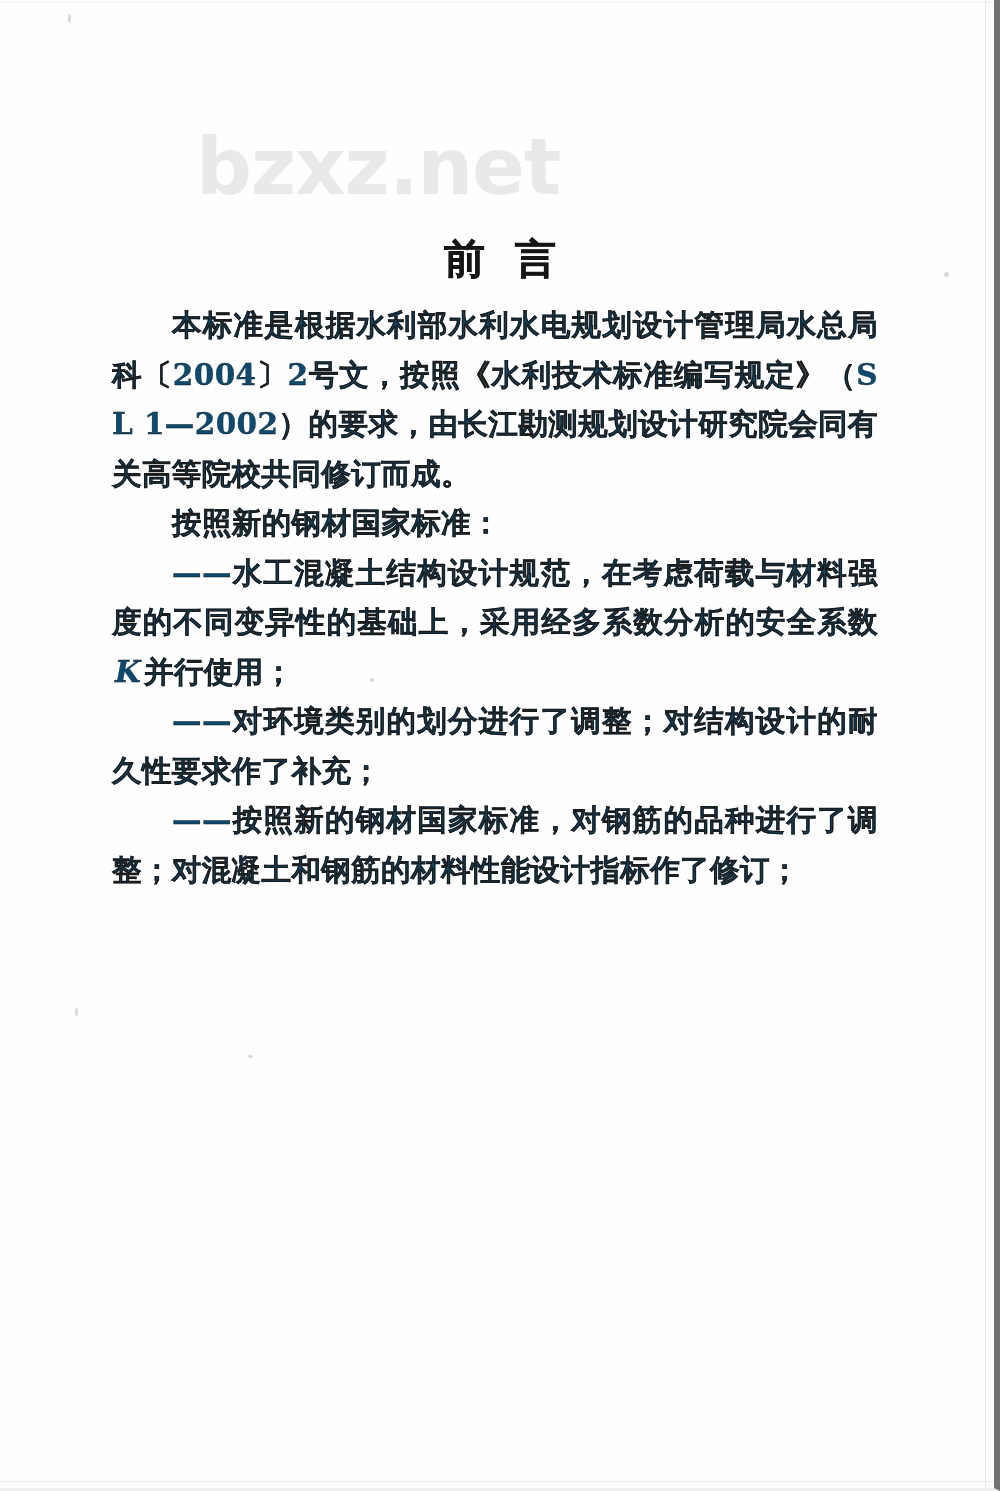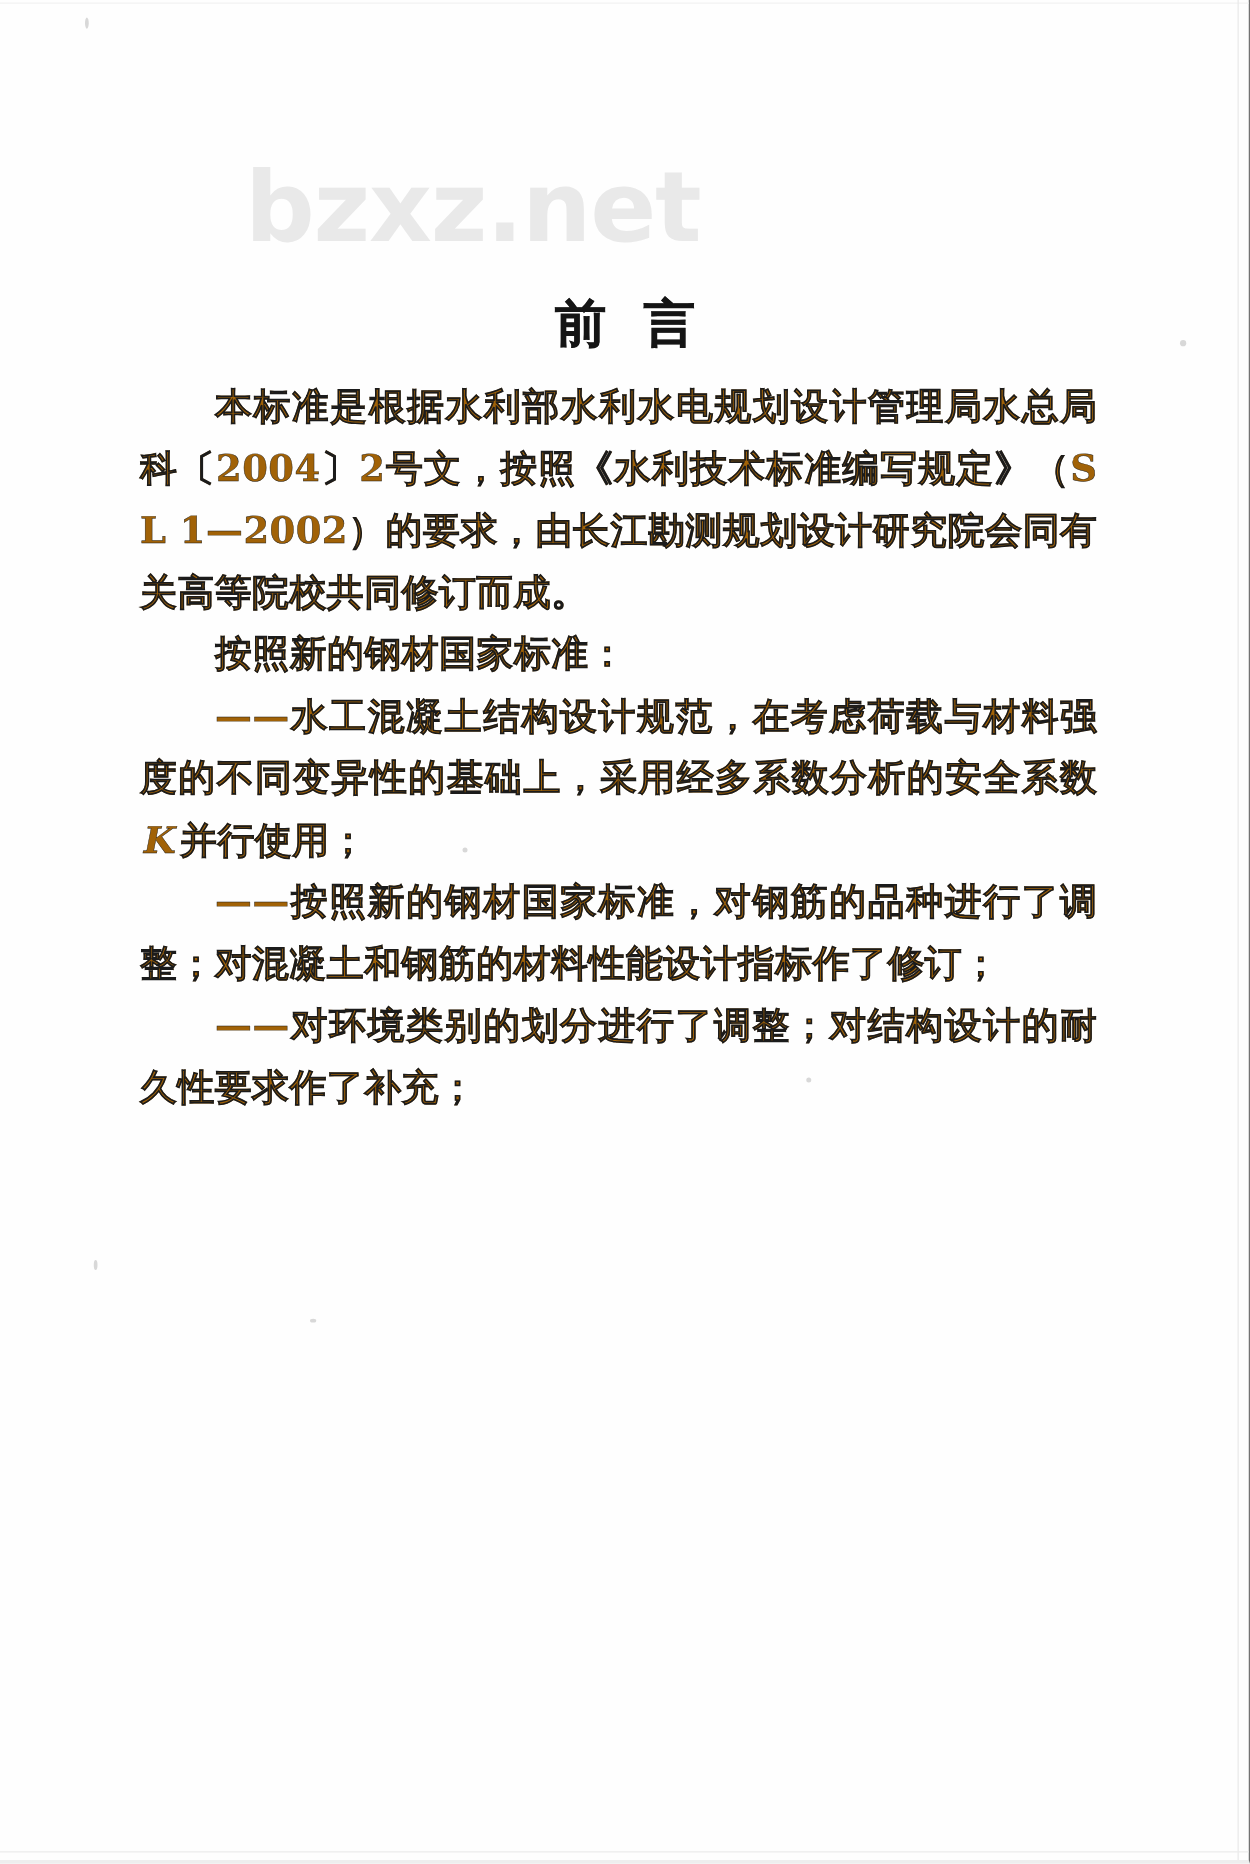--- a/index.html
+++ b/index.html
@@ -13,21 +13,21 @@
     overflow: hidden;
     font-family: "DejaVu Serif", "Liberation Serif", serif;
   }
 
   #page {
     position: relative;
     width: 1000px;
     height: 1491px;
     background: #fefefe;
     box-sizing: border-box;
-    border-right: 1px solid #737373;
+    border-right: 6px solid #737373;
     border-bottom: 3px solid #eeeeee;
     overflow: hidden;
   }
 
   
   .scan-edge-right {
     position: absolute;
     top: 0;
     right: 8px;
     width: 1px;
@@ -100,21 +100,21 @@
     top: 300px;
     width: 766px;
     z-index: 3;
   }
 
   .para {
     font-family: "DejaVu Serif", "Liberation Serif", serif;
     font-weight: 700;
     font-size: 29.5px;
     line-height: 49.5px;
-    color: #a16207;
+    color: #0c4a6e;
     text-align: justify;
     text-justify: inter-character;
     text-indent: 60px;
     margin: 0;
     letter-spacing: 0.4px;
     word-break: break-all;
     -webkit-text-stroke: 0.35px #1b1b1b;
   }
 
   .para.dash {
@@ -150,20 +150,20 @@
   <div id="body-text">
 
     <p class="para">本标准是根据水利部水利水电规划设计管理局水总局科〔2004〕2号文，按照《水利技术标准编写规定》（SL 1—2002）的要求，由长江勘测规划设计研究院会同有关高等院校共同修订而成。</p>
 
 
 
     <p class="para">按照新的钢材国家标准：</p>
 
     <p class="para dash"><span>——</span><span>水工混凝土结构设计规范，在考虑荷载与材料强度的不同变异性的基础上，采用经多系数分析的安全系数</span><span class="var">K</span><span>并行使用；</span></p>
 
+    <p class="para dash"><span>——</span><span>对环境类别的划分进行了调整；对结构设计的耐久性要求作了补充；</span></p>
+
     <p class="para dash"><span>——</span><span>按照新的钢材国家标准，对钢筋的品种进行了调整；对混凝土和钢筋的材料性能设计指标作了修订；</span></p>
-
-    <p class="para dash"><span>——</span><span>对环境类别的划分进行了调整；对结构设计的耐久性要求作了补充；</span></p>
 
     <p class="para dash"></p>
 
   </div>
 </div>
 
 </body></html>

